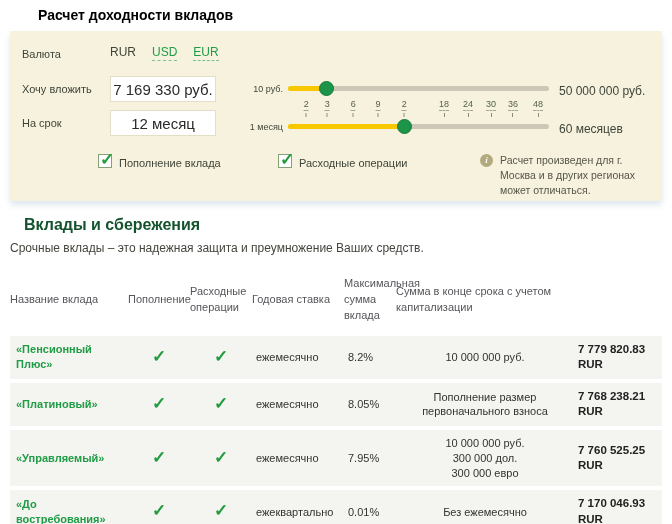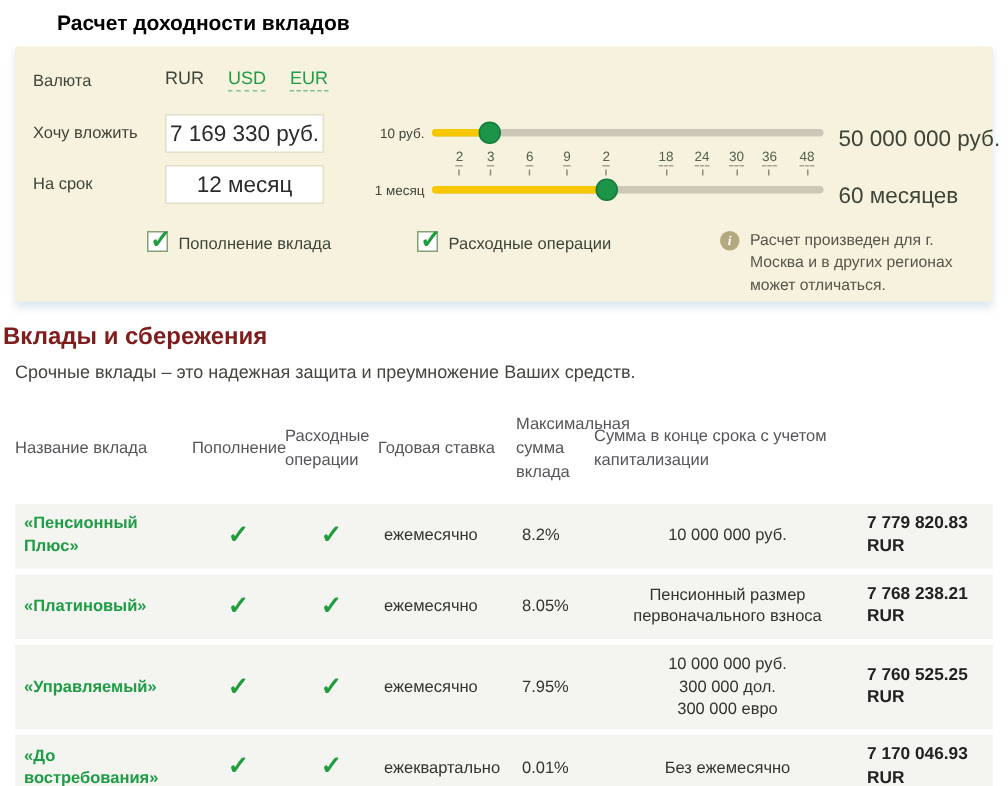--- a/index.html
+++ b/index.html
@@ -17,21 +17,21 @@
   .calc-input { position:absolute; left:100px; width:106px; height:26px;
                 border:1px solid #e3dec6; background:#fff; text-align:center;
                 font-family:"Liberation Sans", sans-serif; font-size:15px; color:#2b2b2b; }
   .currency-opts { position:absolute; left:100px; top:14px; font-size:12px; }
   .cur-opt { margin-right:16px; color:#1f9c46; cursor:pointer;
              border-bottom:1px dashed #7cc295; padding-bottom:1px; }
   .cur-opt.selected { color:#3e4438; border-bottom:none; cursor:default; }
 
   .slider { position:absolute; left:170px; width:482px; height:20px; }
   .s-min { position:absolute; left:0; top:3px; width:103px; text-align:right; font-size:9px; color:#3e4438; }
-  .s-max { position:absolute; left:379px; top:3px; font-size:15px; color:#3e4438; white-space:nowrap; }
+  .s-max { position:absolute; left:379px; top:3px; font-size:12px; color:#3e4438; white-space:nowrap; }
   .s-track { position:absolute; left:108px; top:5px; width:261px; height:5px;
              background:#cbc8b8; border-radius:3px; cursor:pointer; }
   .s-fill { position:absolute; left:0; top:0; height:5px; background:#f7c800; border-radius:3px; }
   .s-handle { position:absolute; top:-5px; width:15px; height:15px; border-radius:50%;
               background:#1d9549; border:1px solid #157a3a; cursor:pointer; }
   .ticks { position:absolute; left:278px; top:68px; width:261px; height:18px; }
   .tick { position:absolute; top:0; transform:translateX(-50%); text-align:center; cursor:pointer; }
   .tick-label { display:block; font-size:9px; color:#55604e; border-bottom:1px dashed #a7a694; padding-bottom:1px; }
   .tick-mark { display:block; width:1px; height:4px; background:#8d8c7c; margin:2px auto 0; }
 
@@ -42,21 +42,21 @@
   .cb-check { position:absolute; left:1px; top:-6px; color:#1f9c3d; font-size:17px; font-weight:bold; }
   .cb-label { margin-left:21px; font-size:11px; color:#3e4438; }
 
   .note { position:absolute; left:470px; top:2px; width:178px; }
   .note-icon { position:absolute; left:0; top:1px; width:13px; height:13px; border-radius:50%;
                background:#b3a97f; color:#fff; font-size:9px; font-weight:bold; font-style:italic;
                text-align:center; line-height:13px; font-family:"Liberation Serif", serif; }
   .note-text { margin-left:20px; font-size:10.5px; line-height:1.45; color:#55554a; }
 
   
-  .sec-title { position:absolute; top:216px; left:2px; font-size:16px; font-weight:bold; color:#7f1d1d; }
+  .sec-title { position:absolute; top:216px; left:24px; font-size:16px; font-weight:bold; color:#14532d; }
   .sec-sub   { position:absolute; top:241px; left:10px; font-size:12px; color:#45453f; }
 
   .table { position:absolute; top:266px; left:10px; width:652px; }
   .thead, .trow { display:grid; grid-template-columns:118px 62px 62px 92px 52px 178px 1fr; }
   .thead { padding:10px 0 12px; }
   .th { font-size:11px; color:#55565a; line-height:1.45; padding-right:8px; align-self:center; }
   .trow { background:#f4f4f0; margin-bottom:4px; min-height:42px; align-items:center; }
   .td { font-size:11px; color:#33332f; line-height:1.35; padding:6px 4px; }
   .td.name { color:#1f9c46; font-weight:bold; padding-left:6px; cursor:pointer; }
   .td.check { text-align:center; color:#1f9c3d; font-size:17px; font-weight:bold; }
@@ -176,21 +176,21 @@
           <div class="td">8.2%</div>
           <div class="td max">10 000 000 руб.</div>
           <div class="td sum">7 779 820.83 RUR</div>
         </div>
         <div class="trow">
           <div class="td name">«Платиновый»</div>
           <div class="td check">✓</div>
           <div class="td check">✓</div>
           <div class="td">ежемесячно</div>
           <div class="td">8.05%</div>
-          <div class="td max">Пенсионный размер первоначального взноса</div>
+          <div class="td max">Пополнение размер первоначального взноса</div>
           <div class="td sum">7 768 238.21 RUR</div>
         </div>
         <div class="trow">
           <div class="td name">«Управляемый»</div>
           <div class="td check">✓</div>
           <div class="td check">✓</div>
           <div class="td">ежемесячно</div>
           <div class="td">7.95%</div>
           <div class="td max">10 000 000 руб.<br>300 000 дол.<br>300 000 евро</div>
           <div class="td sum">7 760 525.25 RUR</div>

